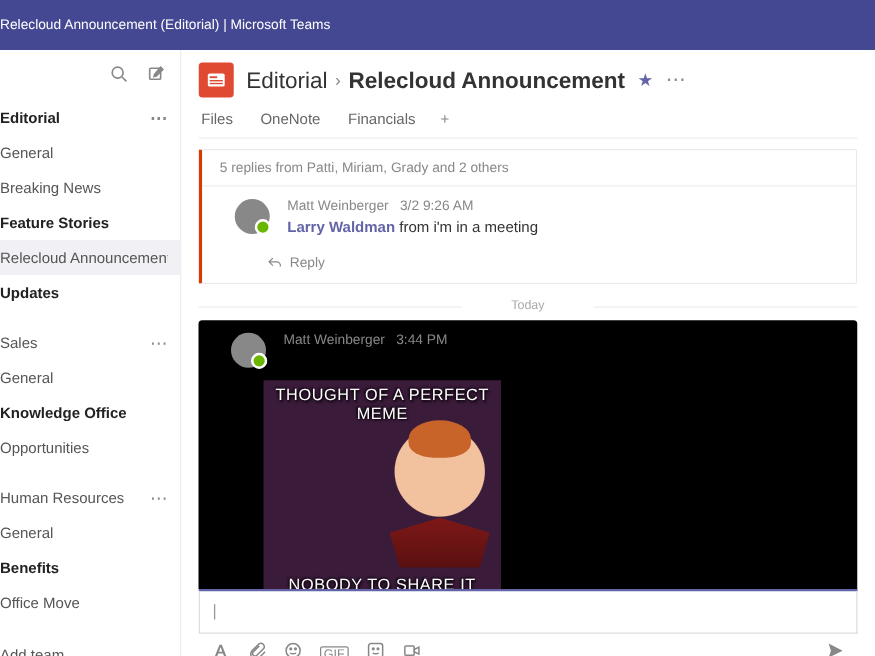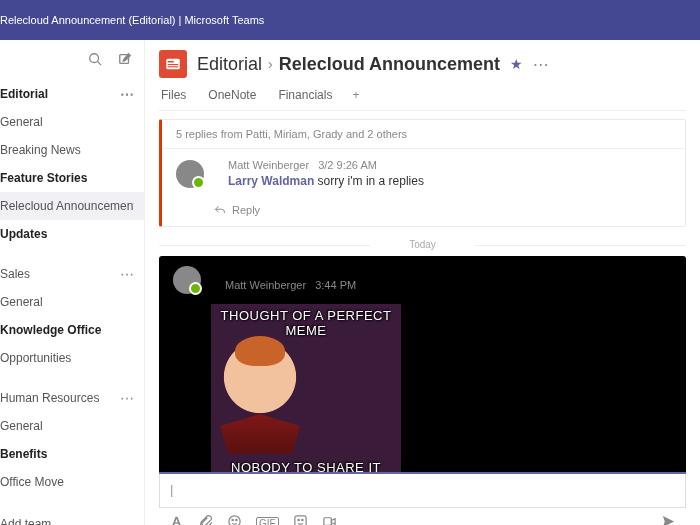--- a/index.html
+++ b/index.html
@@ -30,36 +30,36 @@
 .hdots { color:#888; font-size:16px; }
 
 .tabs { display:flex; gap:18px; margin-top:10px; font-size:12px; color:#666; border-bottom:1px solid #eee; }
 .tab { padding:0 2px 8px 2px; cursor:pointer; }
 .tab.active { color:#6264a7; border-bottom:2px solid #6264a7; }
 .plus { color:#888; padding-bottom:8px; }
 
 .content { flex:1; overflow:auto; padding:0 14px 0 14px; font-size:12px; }
 .thread { margin-top:8px; border:1px solid #eaeaea; border-left:3px solid #d83b01; border-radius:2px; }
 .thread .trow { padding:8px 14px; font-size:11px; color:#888; border-bottom:1px solid #eee; }
-.msg { display:flex; gap:24px; padding:10px 14px;align-items:flex-end; }
+.msg { display:flex; gap:14px; padding:10px 26px; }
 .avatar { width:28px; height:28px; border-radius:50%; background:#888; position:relative; flex-shrink:0; }
 .avatar::after { content:""; position:absolute; right:-1px; bottom:-1px; width:9px; height:9px; background:#6bb700; border:2px solid #fff; border-radius:50%; }
 .mhead { font-size:11px; color:#888; margin-bottom:3px; }
 .mhead .name { color:#888; margin-right:6px; }
 .mbody { color:#333; font-size:12px; }
 .mbody .mention { color:#6264a7;font-weight:bold; }
 .replyrow { display:flex; align-items:center; gap:6px; color:#888; padding:6px 14px 10px 52px; font-size:11px; cursor:pointer; }
 .replyrow svg { width:12px; height:12px; }
 
 .daysep { text-align:center; color:#aaa; font-size:10px; margin:12px 0 6px 0; position:relative; }
 .daysep::before,.daysep::after { content:""; position:absolute; top:50%; width:40%; border-top:1px solid #eee; }
 .daysep::before { left:0; } .daysep::after { right:0; }
 
 .post { background:#000000; border-radius:3px; margin:4px 0 8px 0; padding-bottom:2px; }
-.meme { width:190px; height:190px; margin:0 14px 4px 52px; background:#3a1b3a; display:flex; flex-direction:column; justify-content:space-between; align-items:flex-start; color:#fff; font-family:Impact,sans-serif; text-align:center; font-size:13px; letter-spacing:0.5px; padding:4px 4px; text-shadow:1px 1px 2px #000,-1px -1px 2px #000; }
+.meme { width:190px; height:190px; margin:0 14px 4px 52px; background:#3a1b3a; display:flex; flex-direction:column; justify-content:space-between; align-items:flex-end; color:#fff; font-family:Impact,sans-serif; text-align:center; font-size:13px; letter-spacing:0.5px; padding:4px 4px; text-shadow:1px 1px 2px #000,-1px -1px 2px #000; }
 .meme .face { width:90px; height:110px; background:radial-gradient(circle at 50% 30%, #f2c29e 0%, #f2c29e 40%, transparent 41%); position:relative; }
 .meme .face::before { content:""; position:absolute; left:20px; top:-8px; width:50px; height:30px; background:#c8632a; border-radius:50% 50% 40% 40%; }
 .meme .face::after { content:""; position:absolute; left:5px; bottom:0; width:80px; height:40px; background:linear-gradient(#7e1818,#5a1010); clip-path:polygon(10% 100%,0 30%,50% 0,100% 30%,90% 100%); }
 
 .composer { border-top:2px solid #6264a7; margin:0 14px; }
 .compose-input { border:1px solid #ddd; border-top:none; padding:8px 10px; color:#999; font-size:13px; height:34px; }
 .comp-tools { display:flex; gap:14px; padding:6px 10px 8px 10px; color:#888; align-items:center; }
 .comp-tools svg { width:15px; height:15px; }
 .comp-tools .gif { font-size:10px; border:1px solid #888; padding:0 2px; border-radius:2px; }
 .comp-tools .send { margin-left:auto; }
@@ -171,21 +171,21 @@
         <div class="trow">5 replies from Patti, Miriam, Grady and 2 others</div>
         <div class="msg">
           <div class="avatar"></div>
           <div>
             <div class="mhead">
               <span class="name">Matt Weinberger</span>
               <span>3/2 9:26 AM</span>
             </div>
             <div class="mbody">
               <span class="mention">Larry Waldman</span>
-              <span>sorry i'm in a replies</span>
+              <span>from i'm in a meeting</span>
             </div>
           </div>
         </div>
         <div class="replyrow">
           <svg viewBox="0 0 16 16" fill="none" stroke="#888" stroke-width="1.3">
               <path d="M6 3L2 7l4 4M2 7h8a4 4 0 014 4v1"></path>
             </svg>
           <span>Reply</span>
         </div>
       </div>

